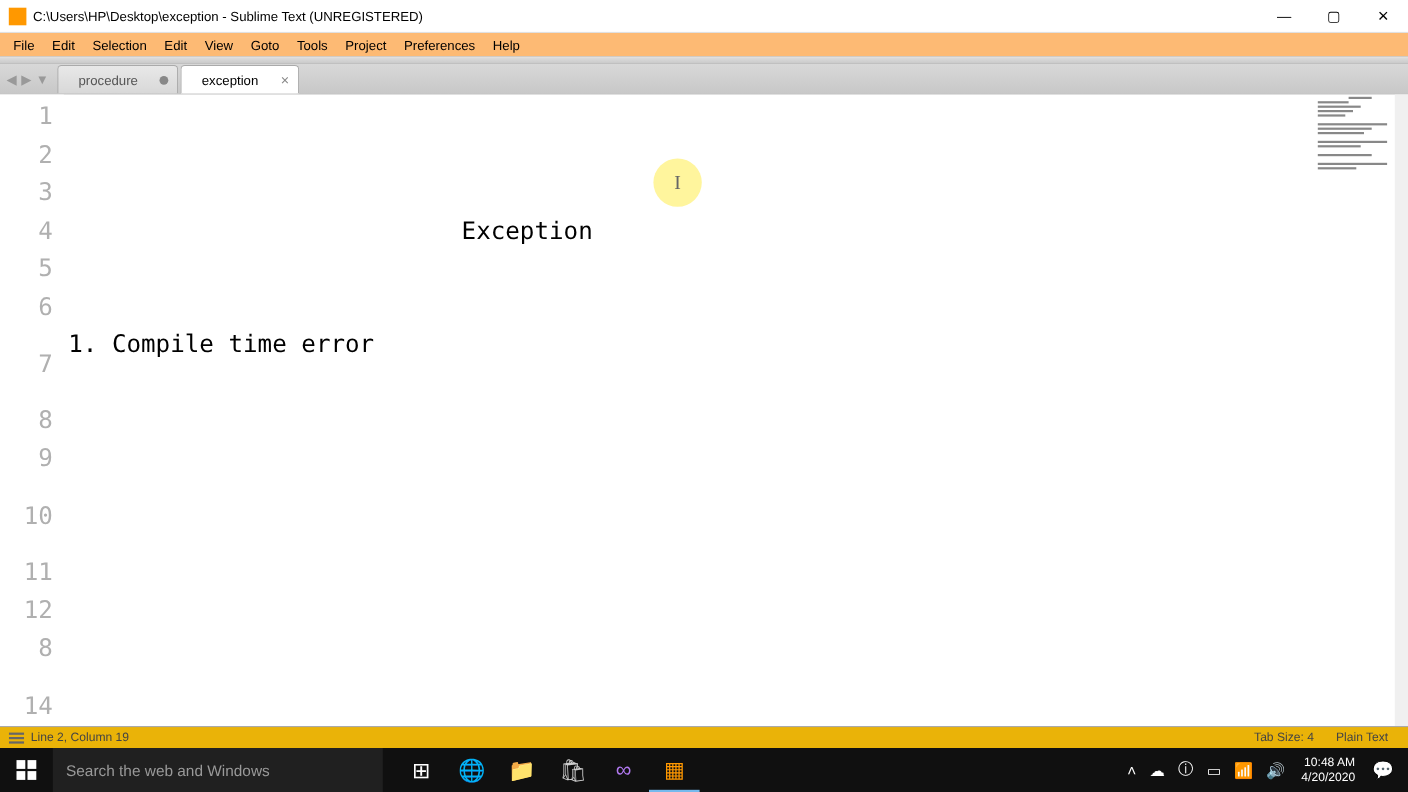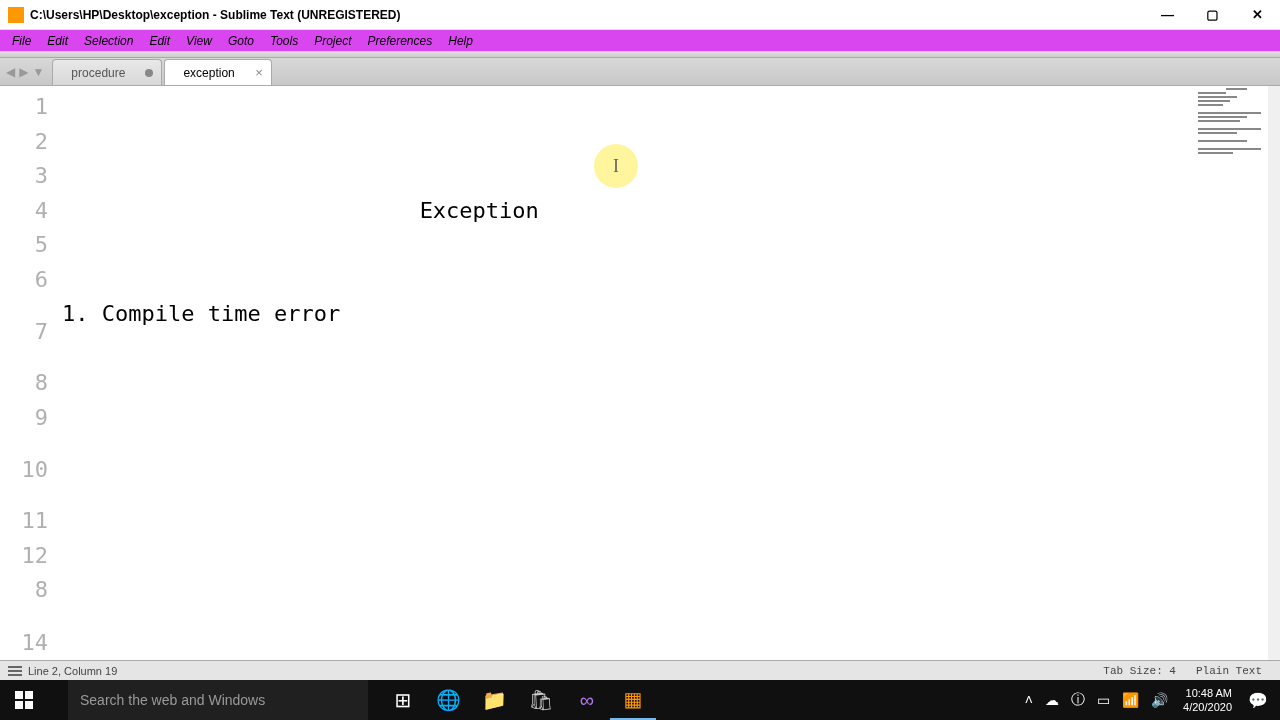--- a/index.html
+++ b/index.html
@@ -1,26 +1,26 @@
 <!DOCTYPE html>
 <html><head>
 <meta charset="utf-8">
 <style>
 * { margin: 0; padding: 0; box-sizing: border-box; }
 body { font-family: "Segoe UI", Tahoma, sans-serif; font-size: 12px; width: 1280px; height: 720px; overflow: hidden; background: #fff; position: relative; }
 
 
-.titlebar { height: 30px; background: #fff; display: flex; align-items: center; padding-left: 8px; border-bottom: 1px solid #e0e0e0; font-weight: bold; }
+.titlebar { height: 30px; background: #fff; display: flex; align-items: center; padding-left: 8px; border-bottom: 1px solid #e0e0e0; }
 .titlebar-icon { width: 16px; height: 16px; background: #ff9800; margin-right: 6px; }
 .titlebar-text { flex: 1; font-size: 12px; color: #000; }
 .titlebar-controls { display: flex; }
 .titlebar-btn { width: 45px; height: 30px; display: flex; align-items: center; justify-content: center; color: #000; font-size: 13px; }
 
 
-.menubar { height: 22px; background: #d946ef; display: flex; align-items: center; padding-left: 4px; border-bottom: 1px solid #ccc; font-style: italic; }
+.menubar { height: 22px; background: #fdba74; display: flex; align-items: center; padding-left: 4px; border-bottom: 1px solid #ccc; }
 .menu-item { padding: 2px 8px; font-size: 12px; color: #000; }
 
 
 .toolbar-area { height: 6px; background: linear-gradient(#ddd, #ccc); border-bottom: 1px solid #aaa; }
 
 
 .tabbar { height: 28px; background: linear-gradient(#d8d8d8, #c8c8c8); display: flex; align-items: flex-end; border-bottom: 1px solid #aaa; position: relative; }
 .nav-arrows { display: flex; align-items: center; padding: 0 6px; height: 100%; color: #999; gap: 4px; }
 .nav-arrow { font-size: 12px; }
 .tab { height: 26px; padding: 0 36px 0 18px; display: flex; align-items: center; font-size: 12px; background: linear-gradient(#e8e8e8, #d8d8d8); border: 1px solid #aaa; border-bottom: none; border-radius: 4px 4px 0 0; margin-left: 2px; position: relative; color: #555; }
@@ -37,32 +37,32 @@
 .cursor-hl { position: absolute; width: 44px; height: 44px; background: #fff59d; border-radius: 50%; top: 58px; left: 536px; display:flex; align-items:center; justify-content:center; font-family: serif; font-size:18px; color:#666; z-index: 1; }
 
 
 .minimap { position: absolute; right: 12px; top: 88px; width: 70px; height: 150px; background: #fff; }
 .minimap-line { height: 2px; background: #888; margin-bottom: 2px; }
 
 
 .vscroll { position: absolute; right: 0; top: 86px; bottom: 50px; width: 12px; background: #f0f0f0; }
 
 
-.statusbar { position: absolute; bottom: 40px; left: 0; right: 0; height: 20px; background: #e5e5e5; display: flex; align-items: center; font-size: 11px; color: #444; padding: 0 8px; border-top: 1px solid #aaa; }
+.statusbar { position: absolute; bottom: 40px; left: 0; right: 0; height: 20px; background: #eab308; display: flex; align-items: center; font-size: 11px; color: #444; padding: 0 8px; border-top: 1px solid #aaa; }
 .status-left { display: flex; align-items: center; gap: 6px; }
 .status-icon { width: 14px; height: 14px; display: inline-block; }
 .status-spacer { flex: 1; }
-.status-item { padding: 0 10px; font-family: Liberation Mono, monospace; }
+.status-item { padding: 0 10px; }
 
 
 .taskbar { position: absolute; bottom: 0; left: 0; right: 0; height: 40px; background: #101010; display: flex; align-items: center; }
 .start-btn { width: 48px; height: 40px; display: flex; align-items: center; justify-content: center; }
 .win-icon { width: 18px; height: 18px; display: grid; grid-template: 1fr 1fr / 1fr 1fr; gap: 2px; }
 .win-icon span { background: #fff; }
-.search-box { flex: 0 0 300px; height: 40px; background: #202020; display: flex; align-items: center; padding-left: 12px; color: #999; font-size: 14px; margin-left: 20px; }
+.search-box { flex: 0 0 300px; height: 40px; background: #202020; display: flex; align-items: center; padding-left: 12px; color: #999; font-size: 14px; }
 .task-icons { display: flex; margin-left: 12px; gap: 0; }
 .task-icon { width: 46px; height: 40px; display: flex; align-items: center; justify-content: center; font-size: 20px; }
 .task-icon.active { border-bottom: 2px solid #76b9ed; }
 .tray { margin-left: auto; display: flex; align-items: center; color: #fff; font-size: 11px; padding-right: 4px; }
 .tray-icon { padding: 0 6px; font-size: 14px; }
 .tray-time { text-align: right; padding: 0 8px; line-height: 14px; }
 .notif { width: 36px; height: 40px; display: flex; align-items: center; justify-content: center; font-size: 16px; color: #fff; }
 </style>
 </head>
 <body>

